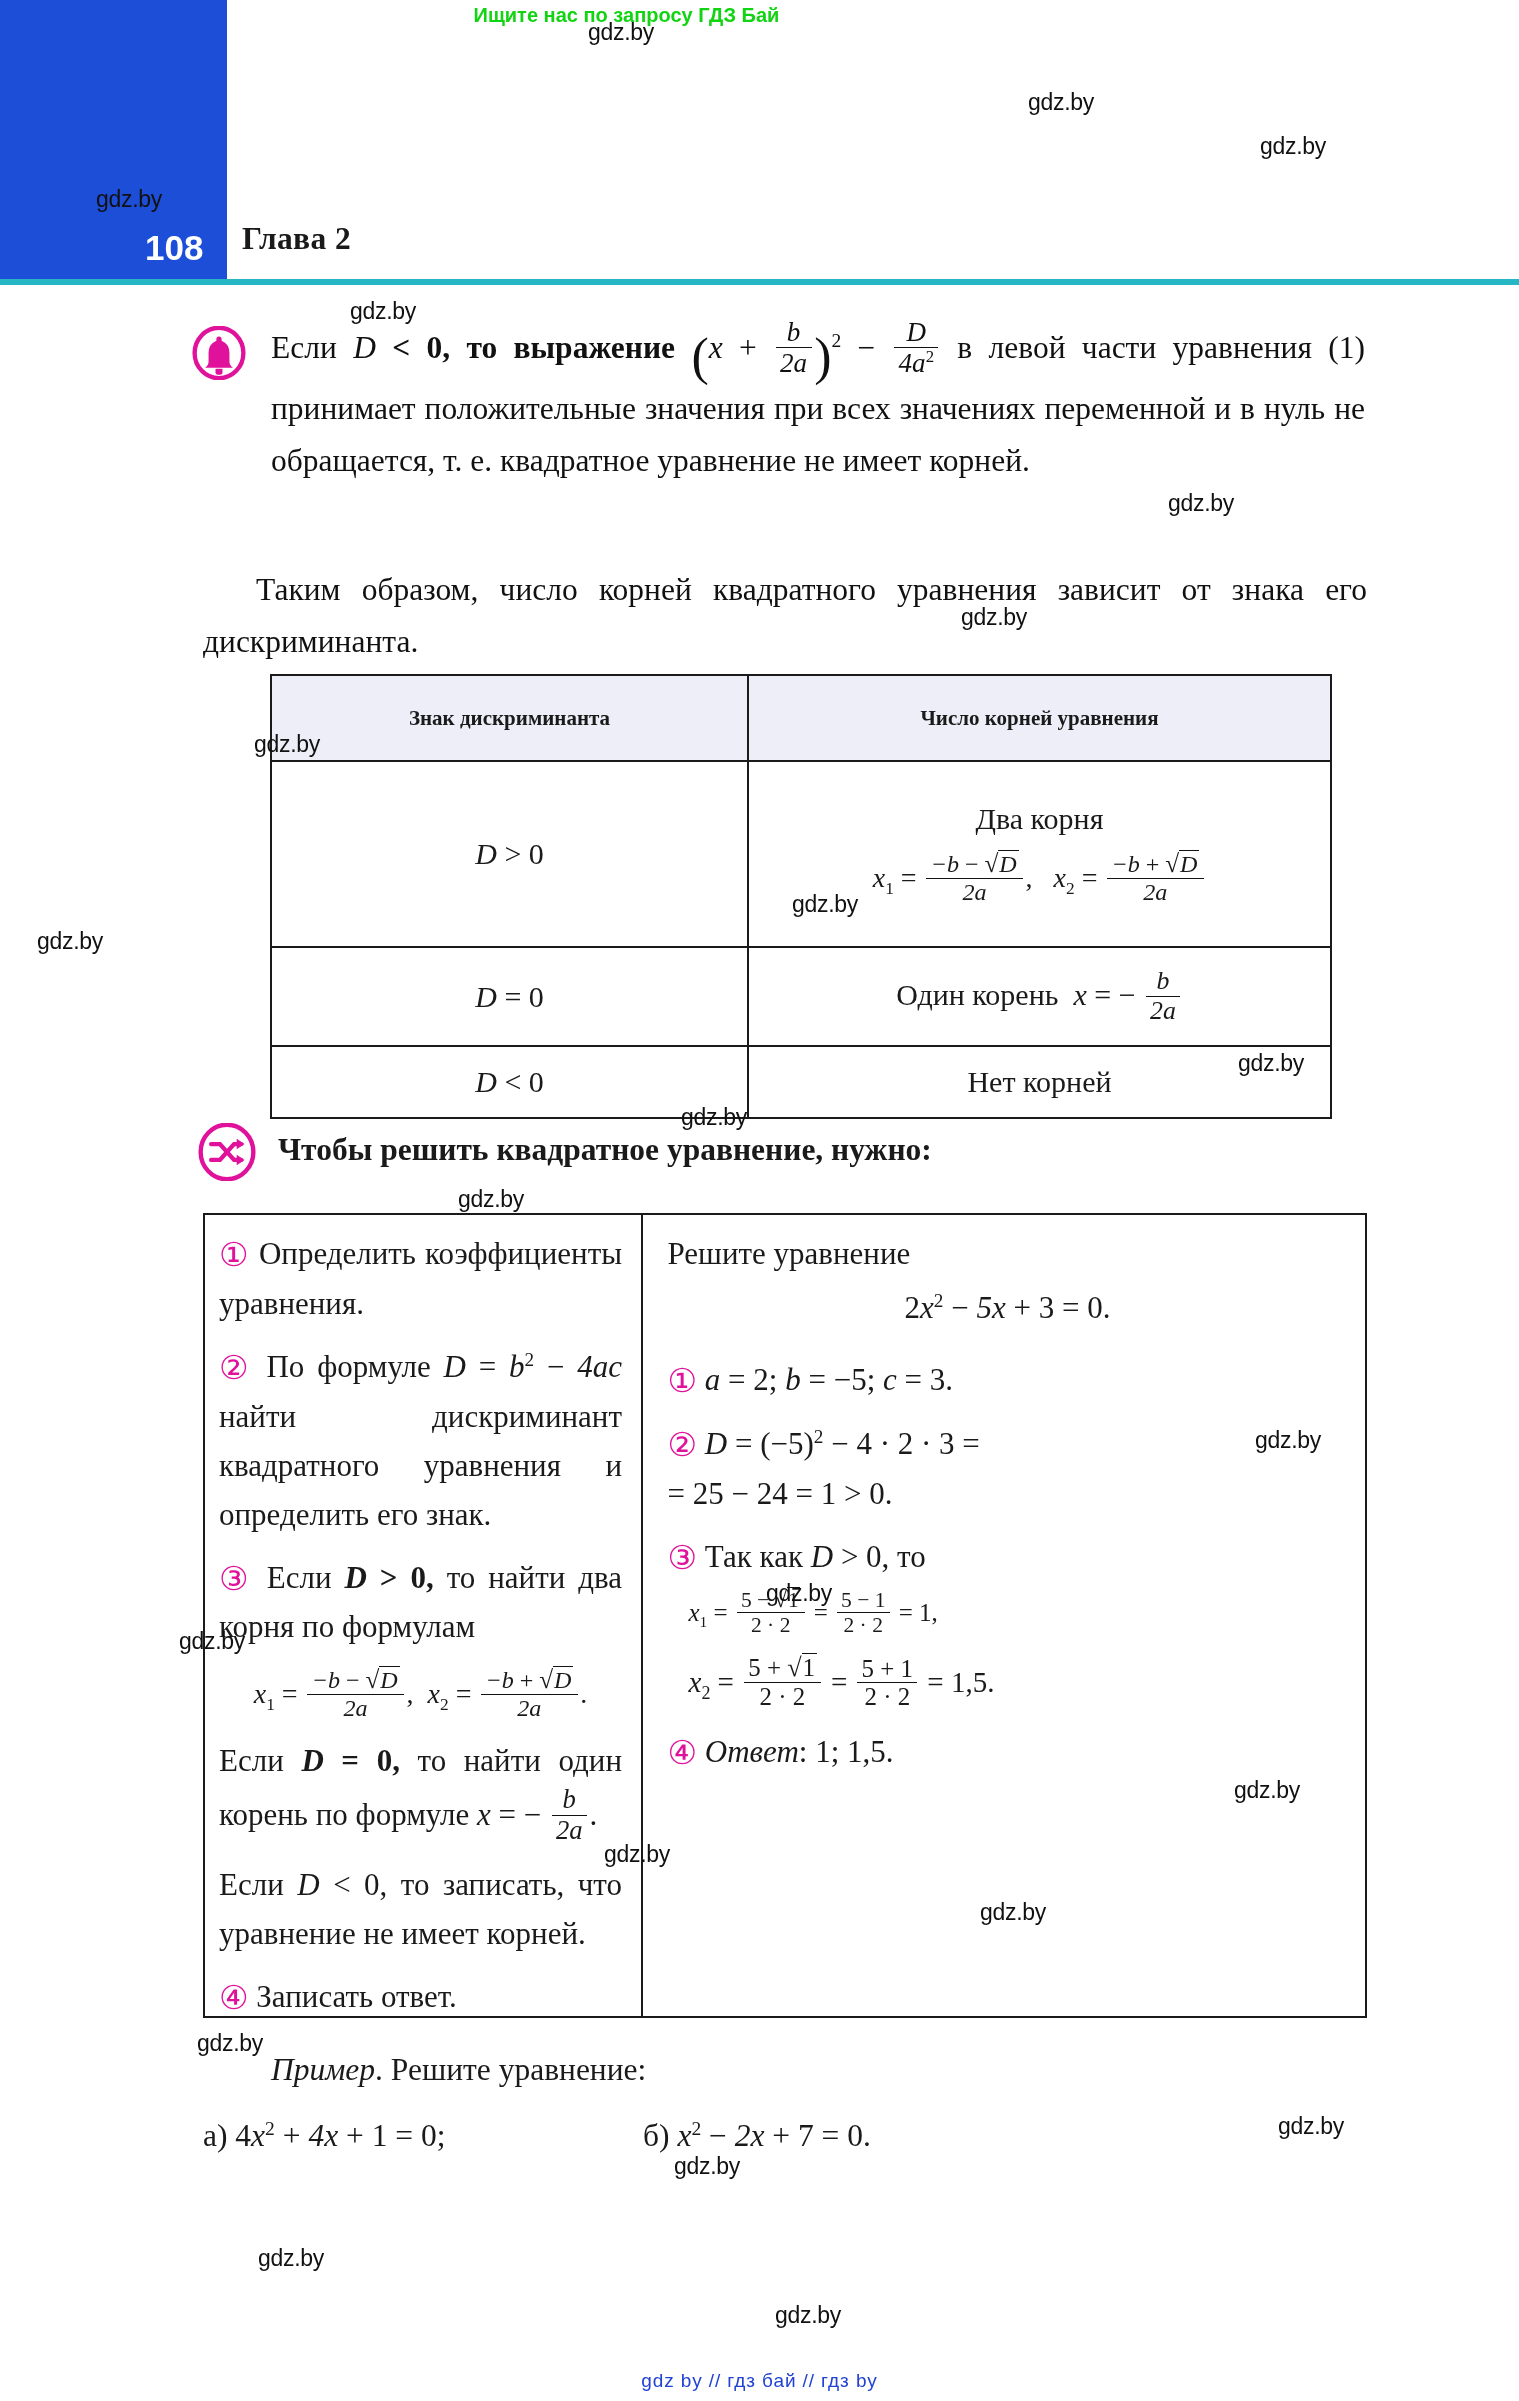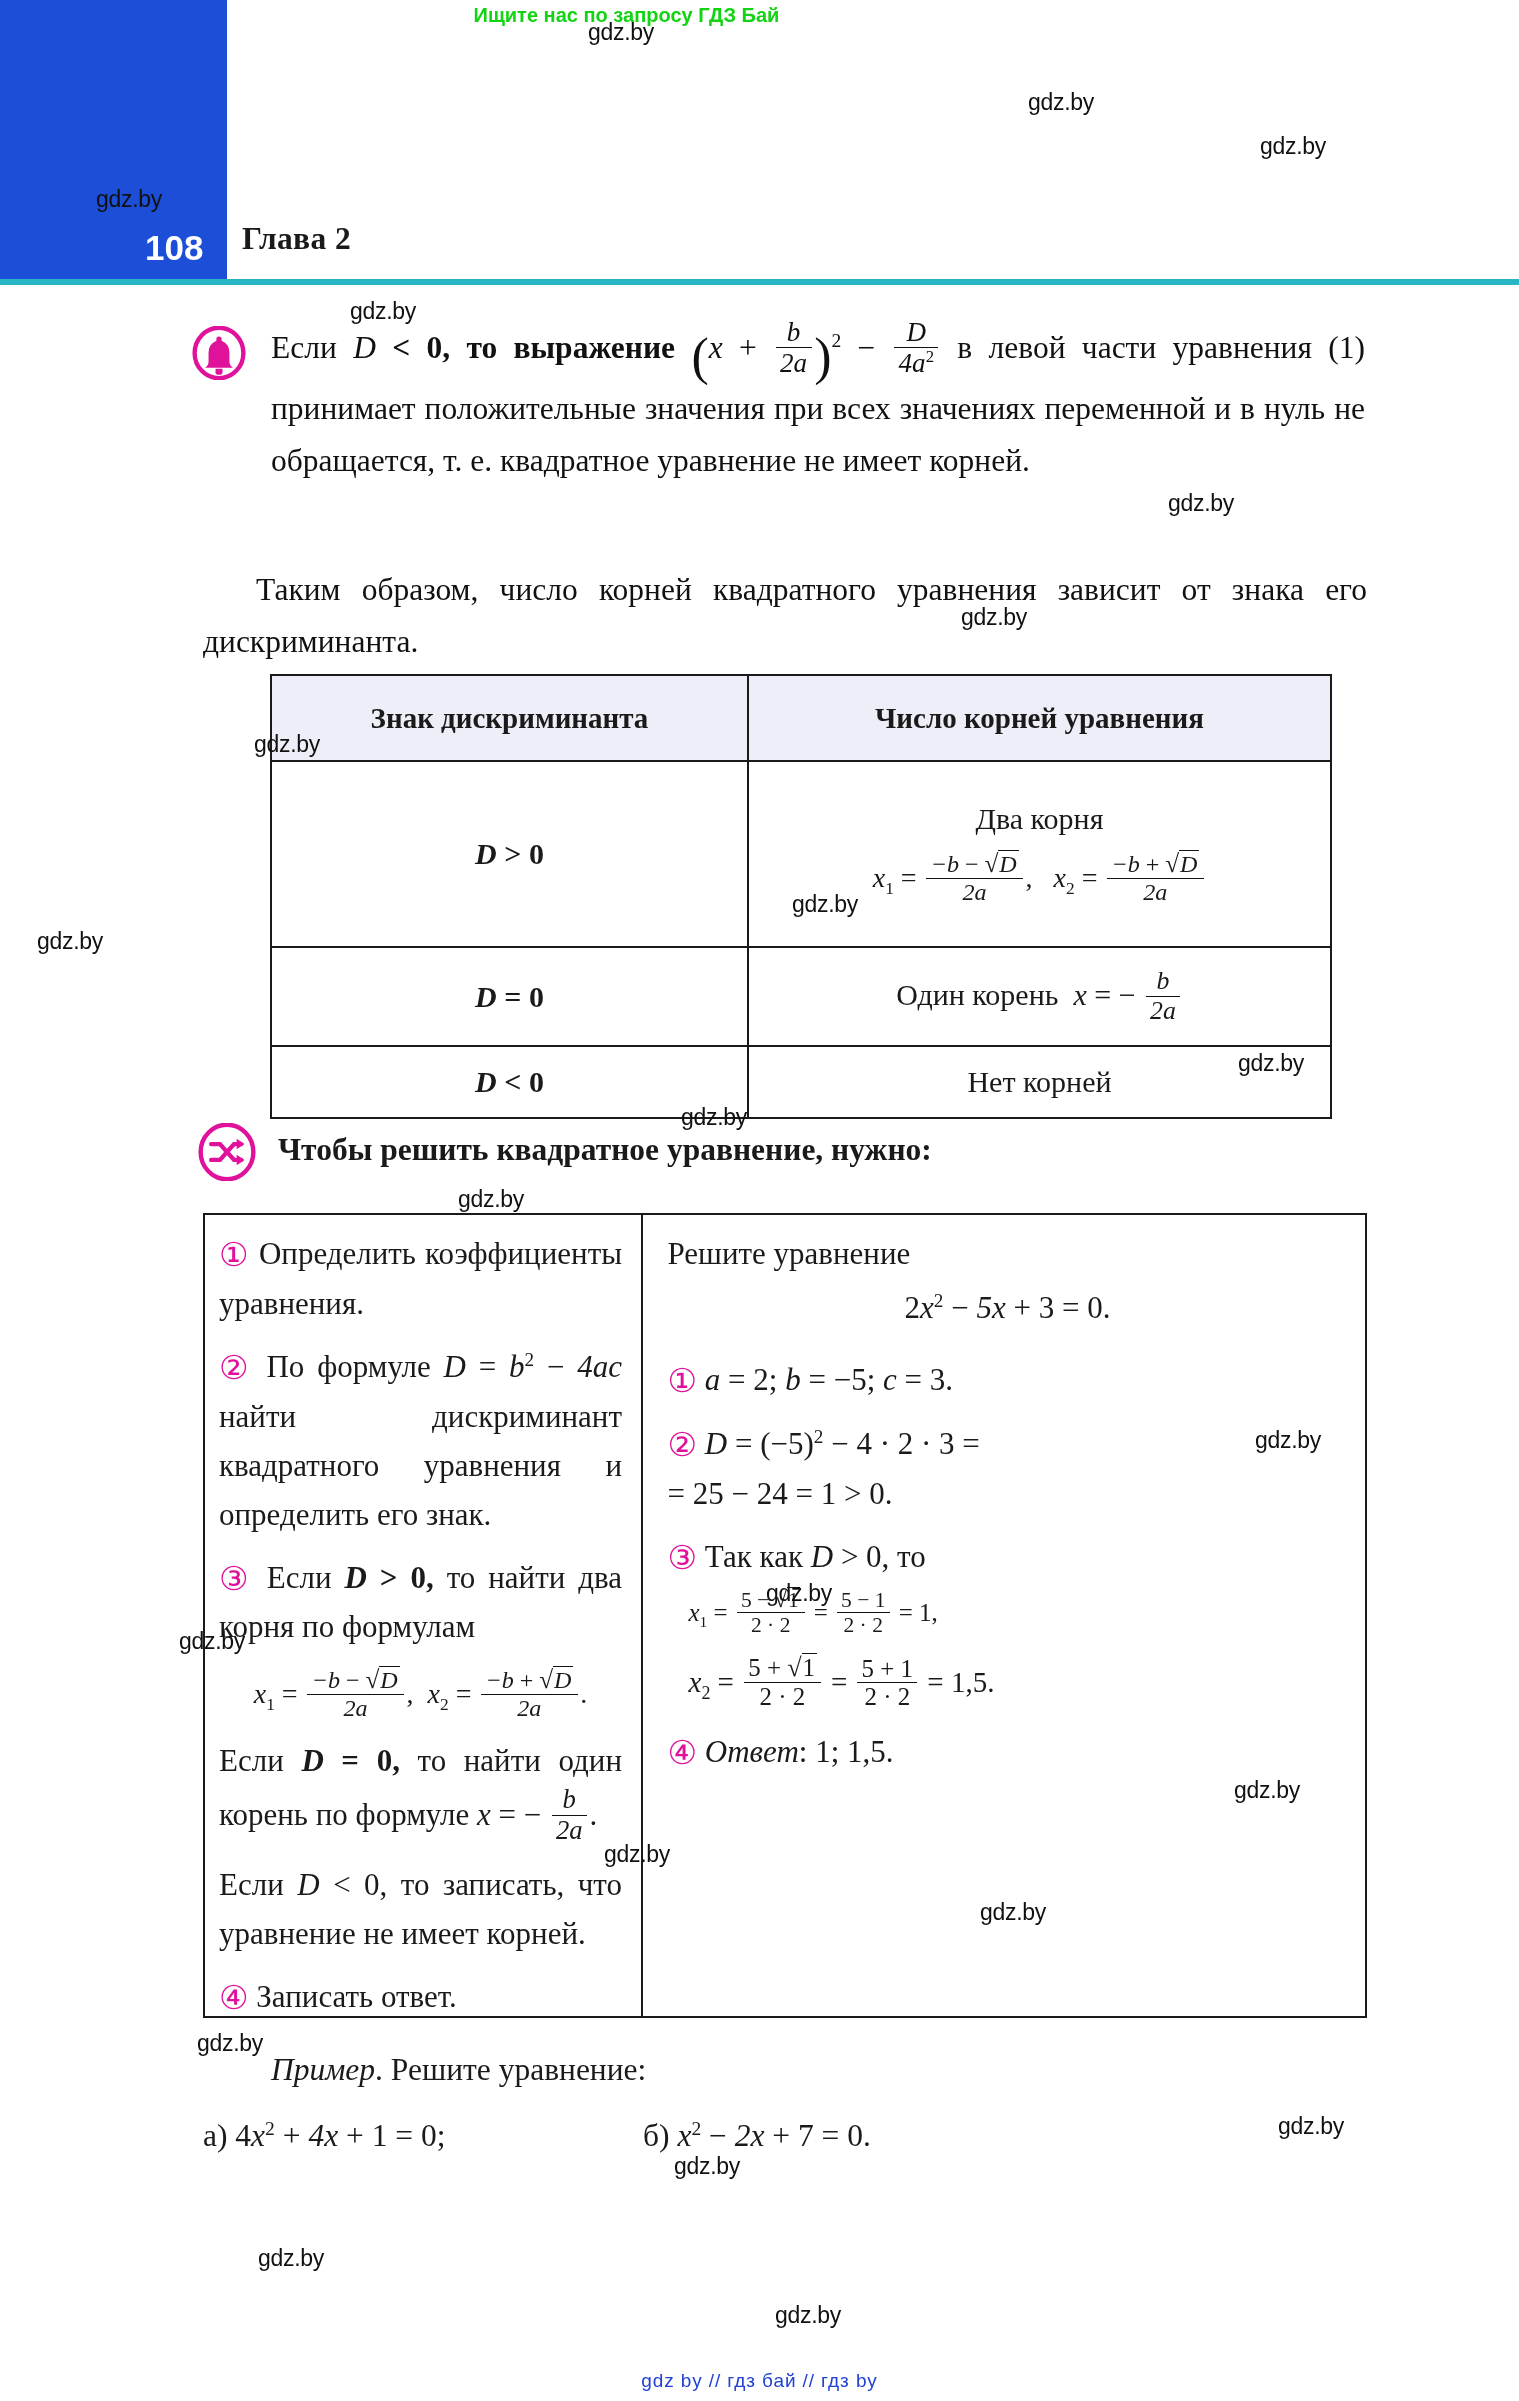--- a/index.html
+++ b/index.html
@@ -133,25 +133,25 @@
     font-size:30px;
   }
   .dtable td, .dtable th {
     border:2.6px solid #1a1a1a;
     text-align:center;
     vertical-align:middle;
   }
   .dtable th {
     background:#edeef7;
     font-weight:bold;
-    font-size:29px;
+    font-size:21px;
     height:70px;
     padding:7px 8.8px;
   }
-  .dtable td.c1 { width:473px;font-weight:bold; }
+  .dtable td.c1 { width:473px; }
   .dtable td.r1 { height:182px; }
   .dtable td.r2 { height:95px; }
   .dtable td.r3 { height:68px; }
 
   
   .algobox {
     position:absolute;
     left:203px; top:1213px;
     width:1164px;
     height:805px;

